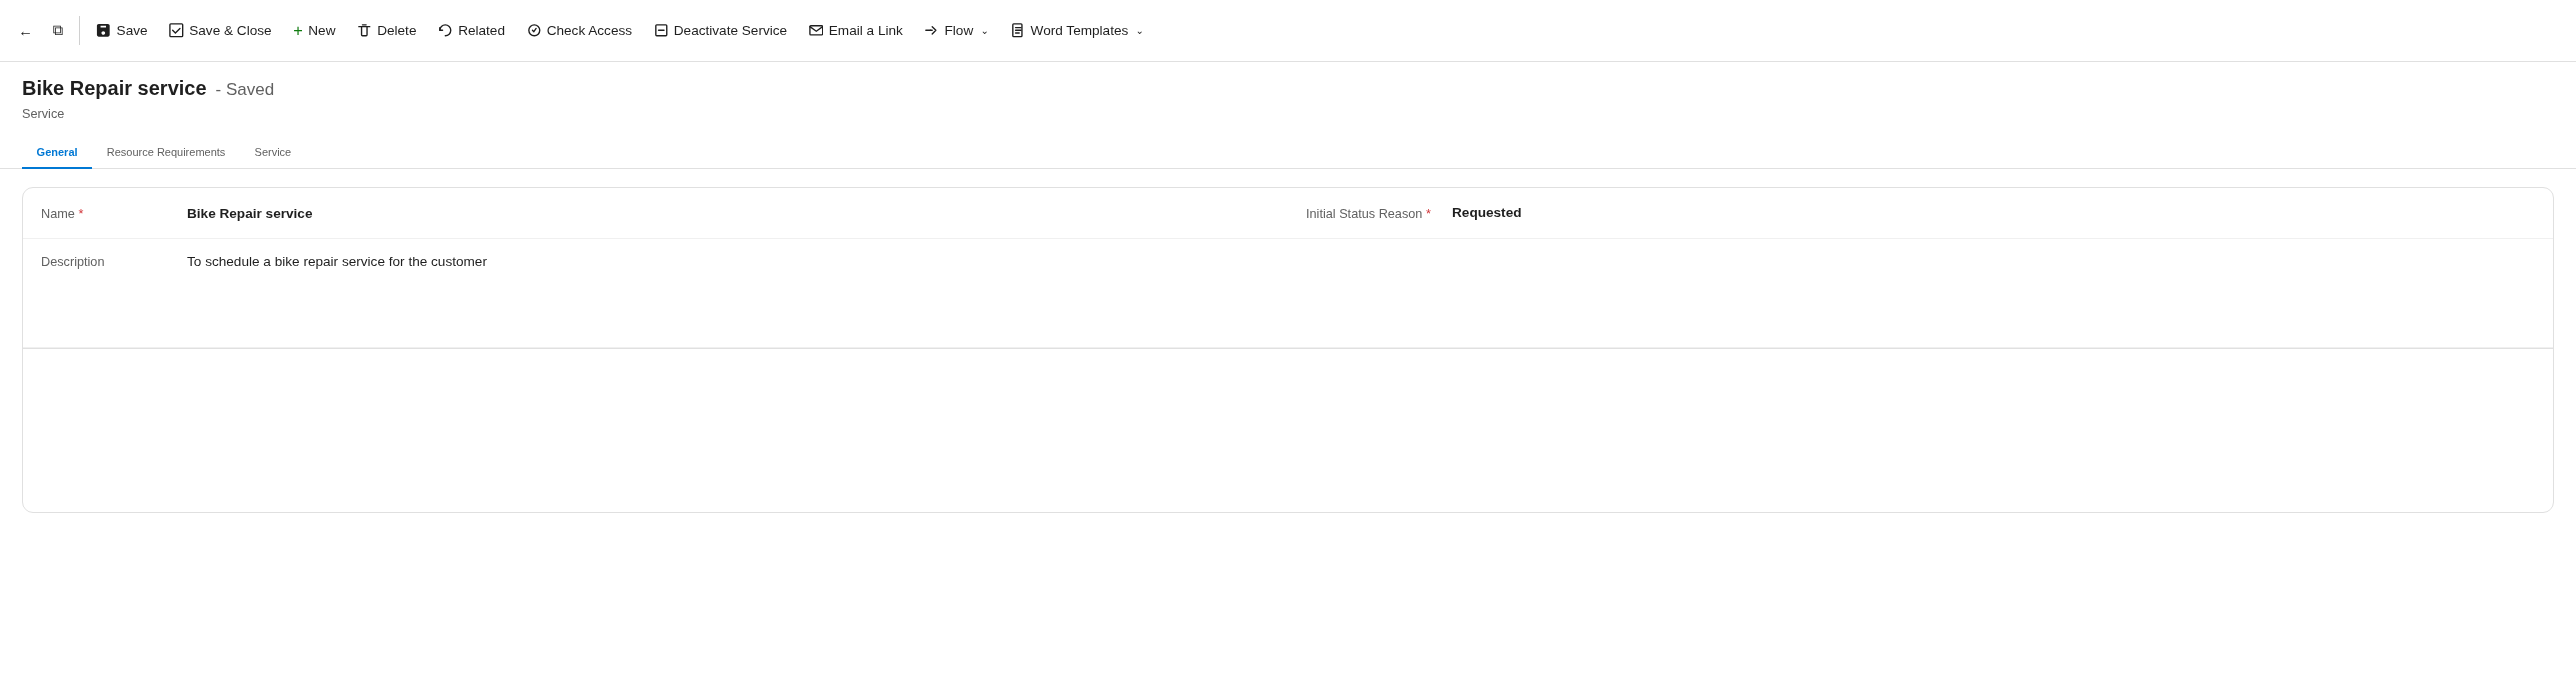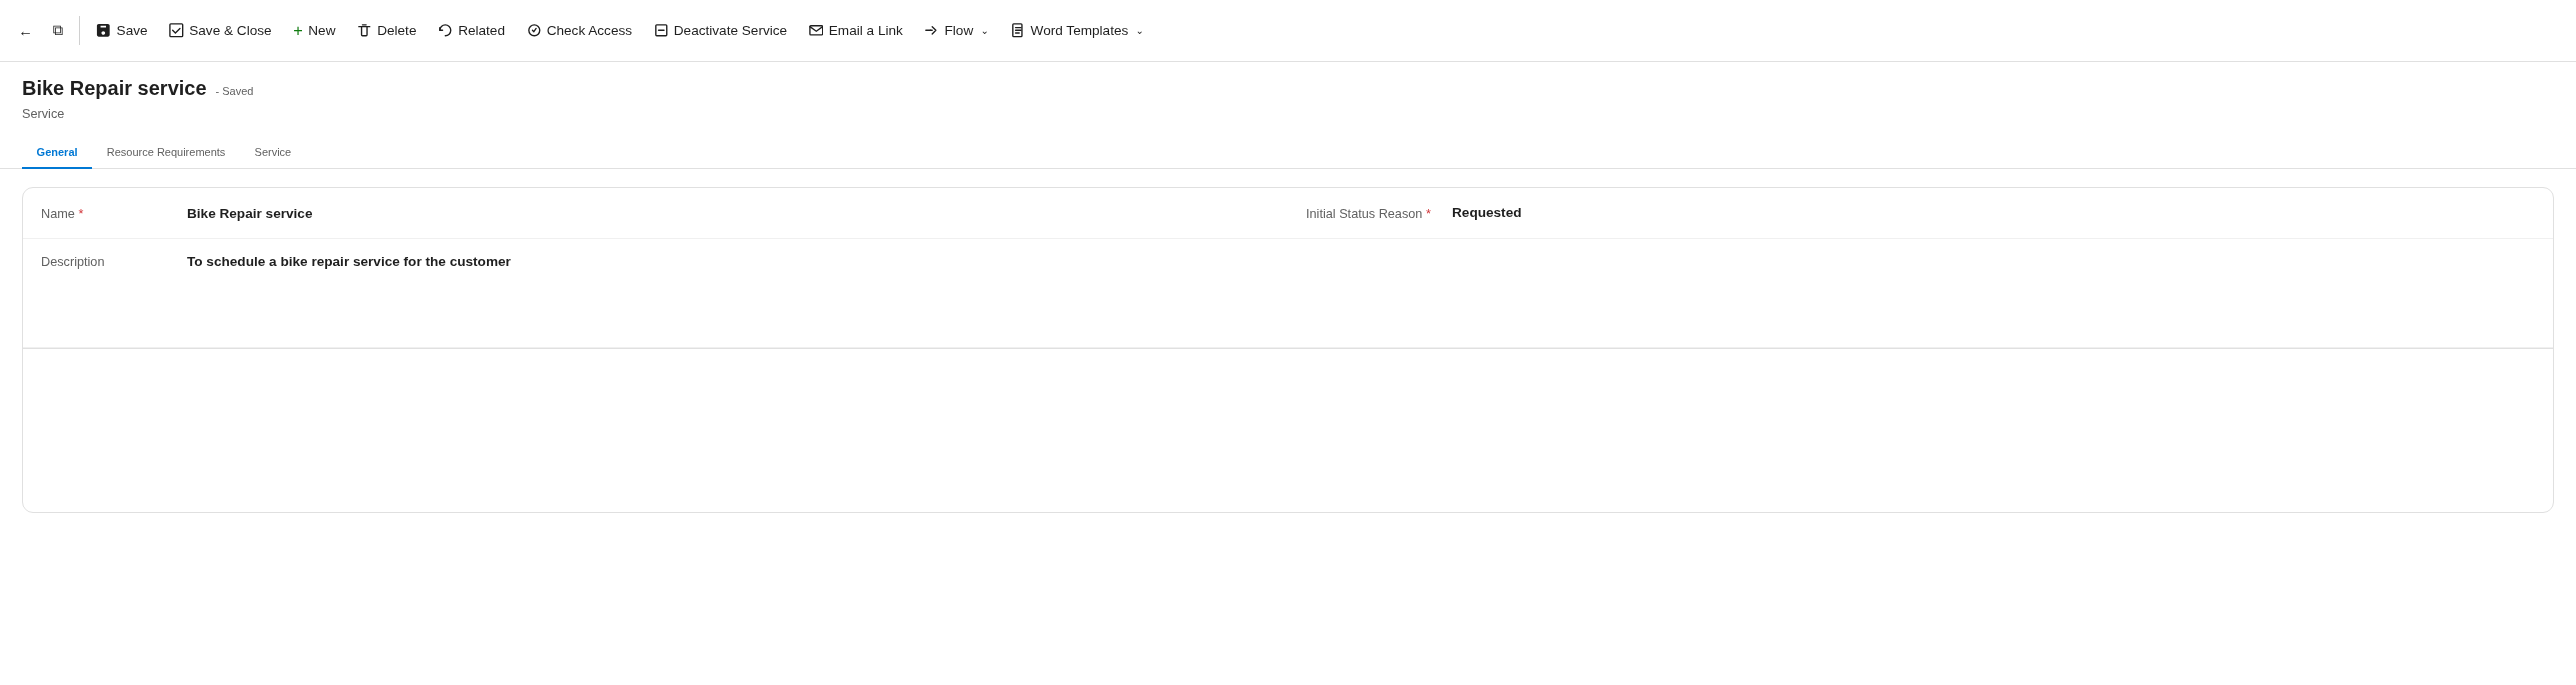--- a/index.html
+++ b/index.html
@@ -77,21 +77,21 @@
       gap: 9px;
     }
 
     .page-title {
       font-size: 20px;
       font-weight: 600;
       color: #1f1f1f;
     }
 
     .page-saved {
-      font-size: 11px;
+      font-size: 17px;
       color: #616161;
       font-weight: 400;
     }
 
     .page-subtitle {
       font-size: 12.7px;
       color: #616161;
       margin-top: 7px;
     }
 
@@ -162,21 +162,21 @@
 
     .field-value {
       font-size: 13.6px;
       font-weight: 600;
       color: #1f1f1f;
       flex: 1;
     }
 
     .field-value.description {
       font-size: 13.6px;
-      font-weight: 700;
+      font-weight: 400;
     }
 
     
     .dual-field-row {
       display: flex;
       align-items: center;
       padding: 14.6px 18px;
       border-bottom: 0.9px solid #f0f0f0;
       min-height: 51px;
     }

